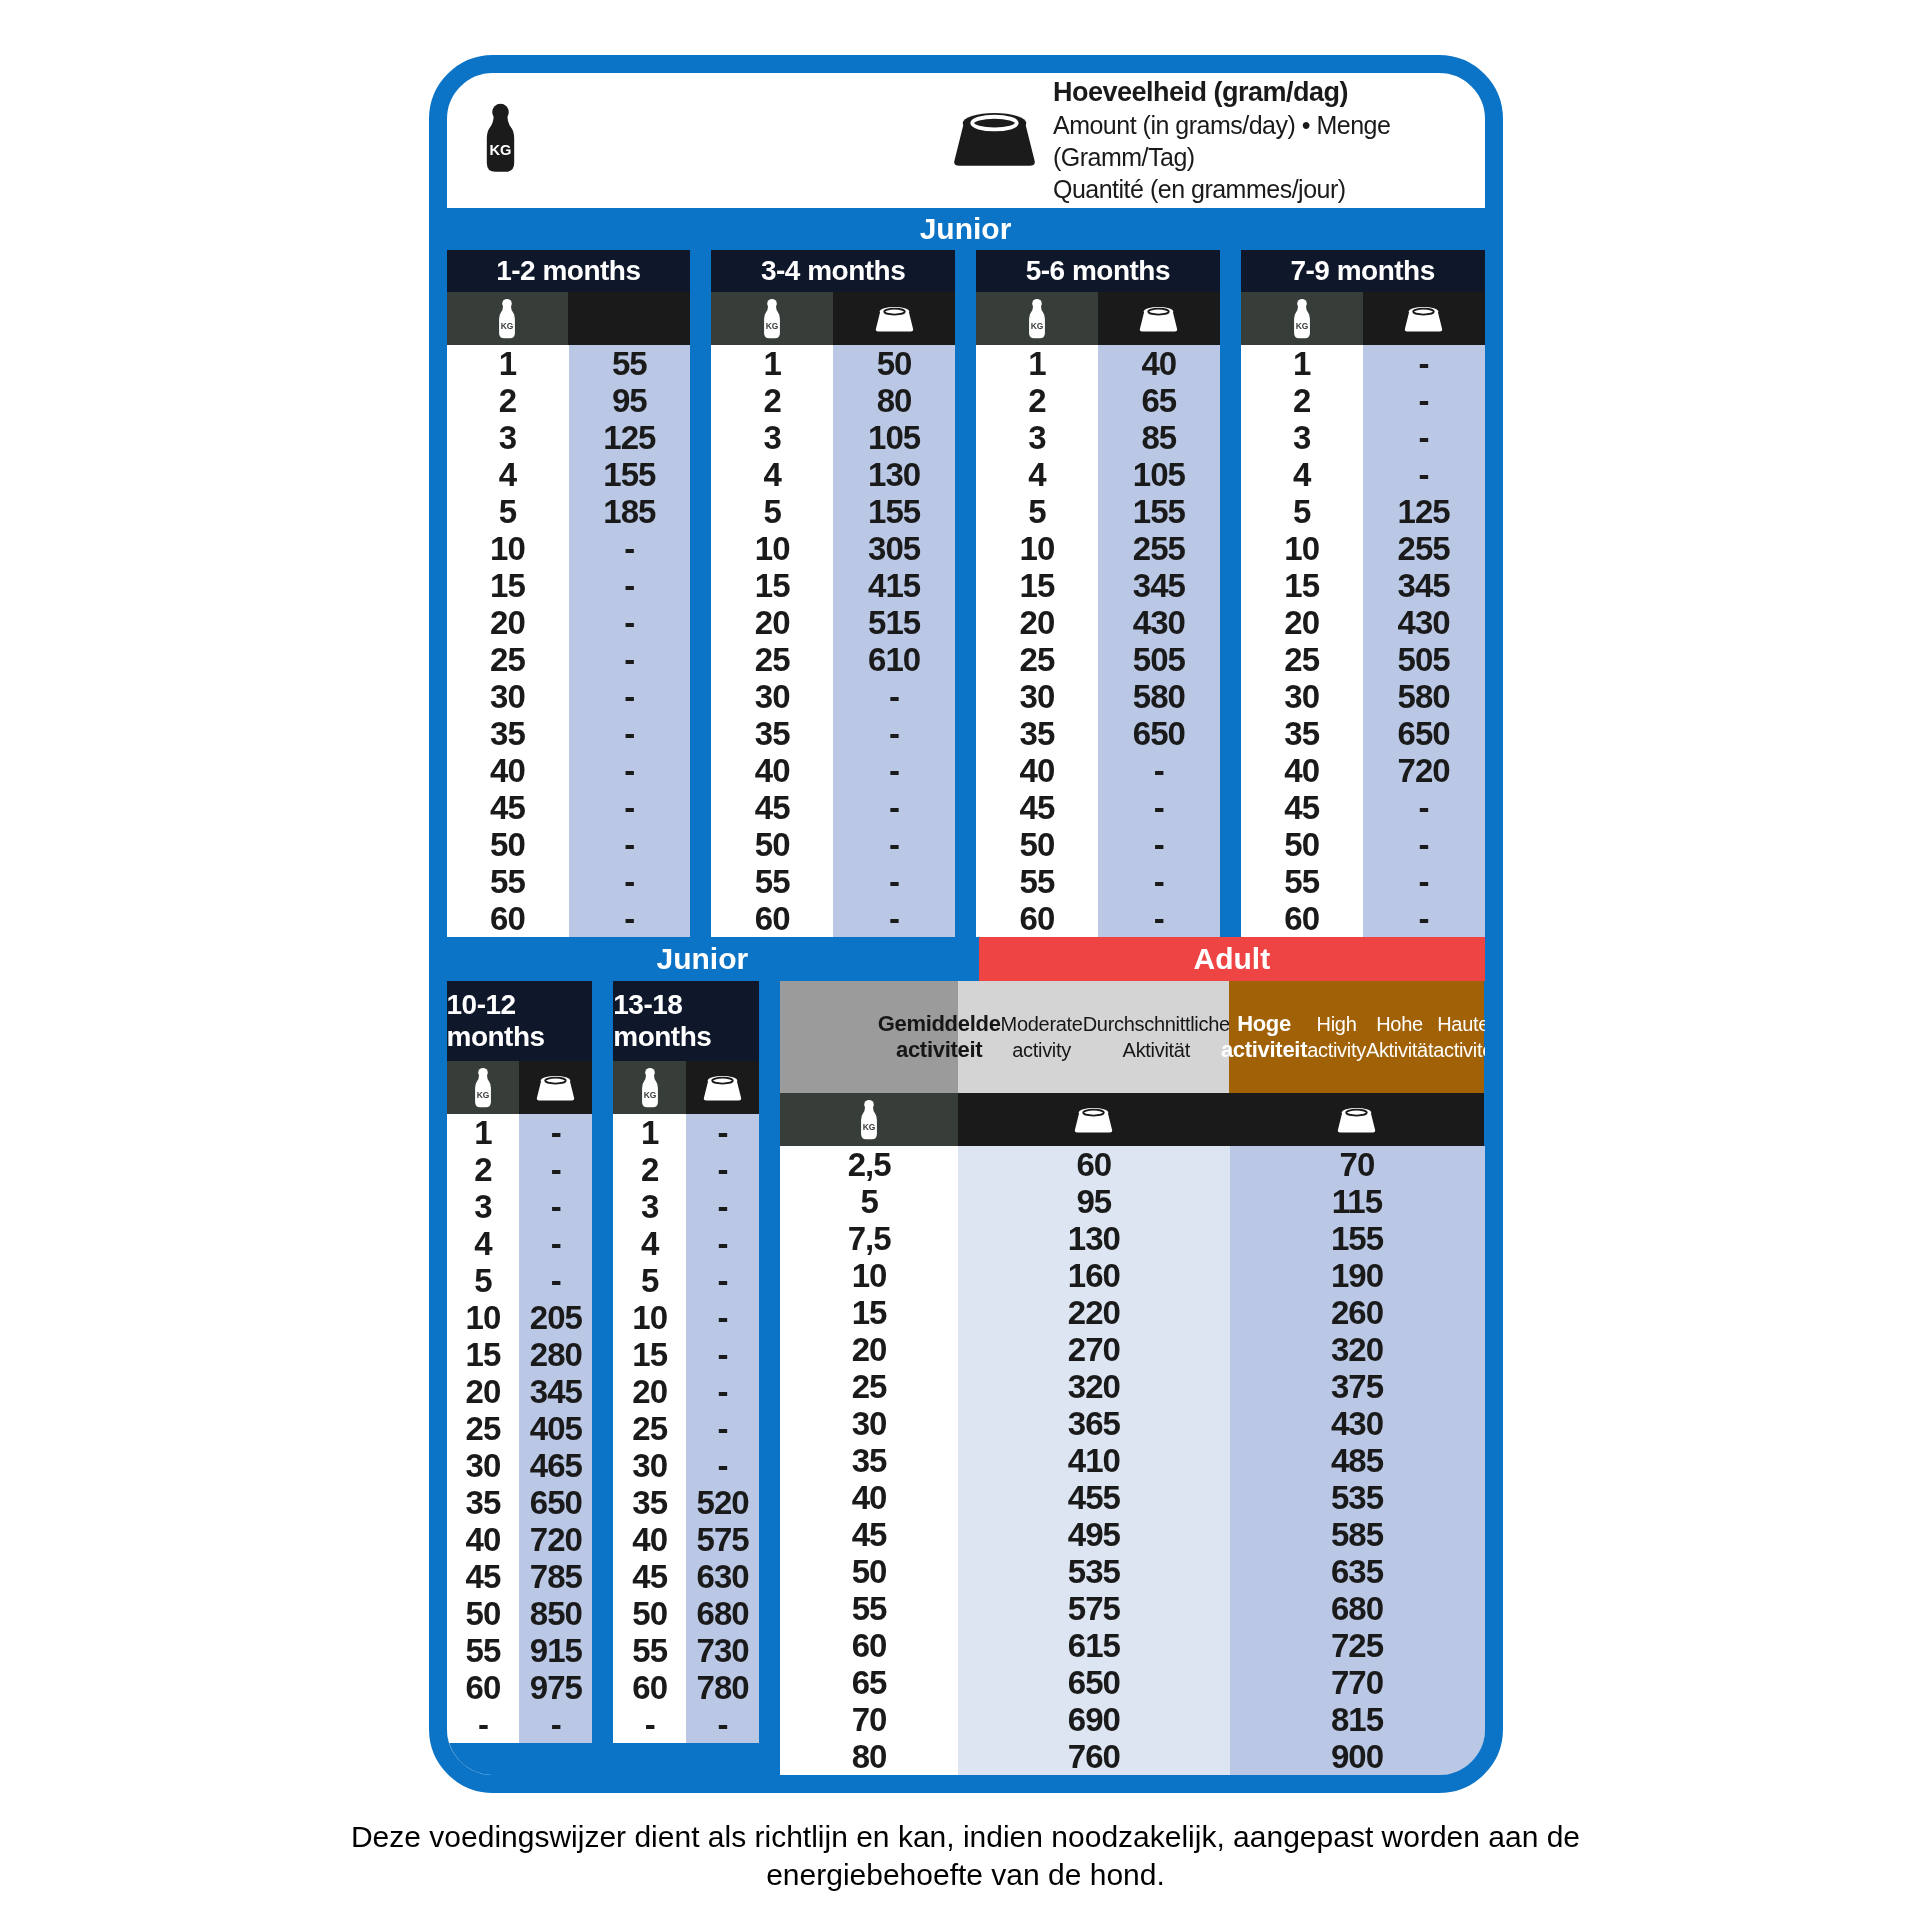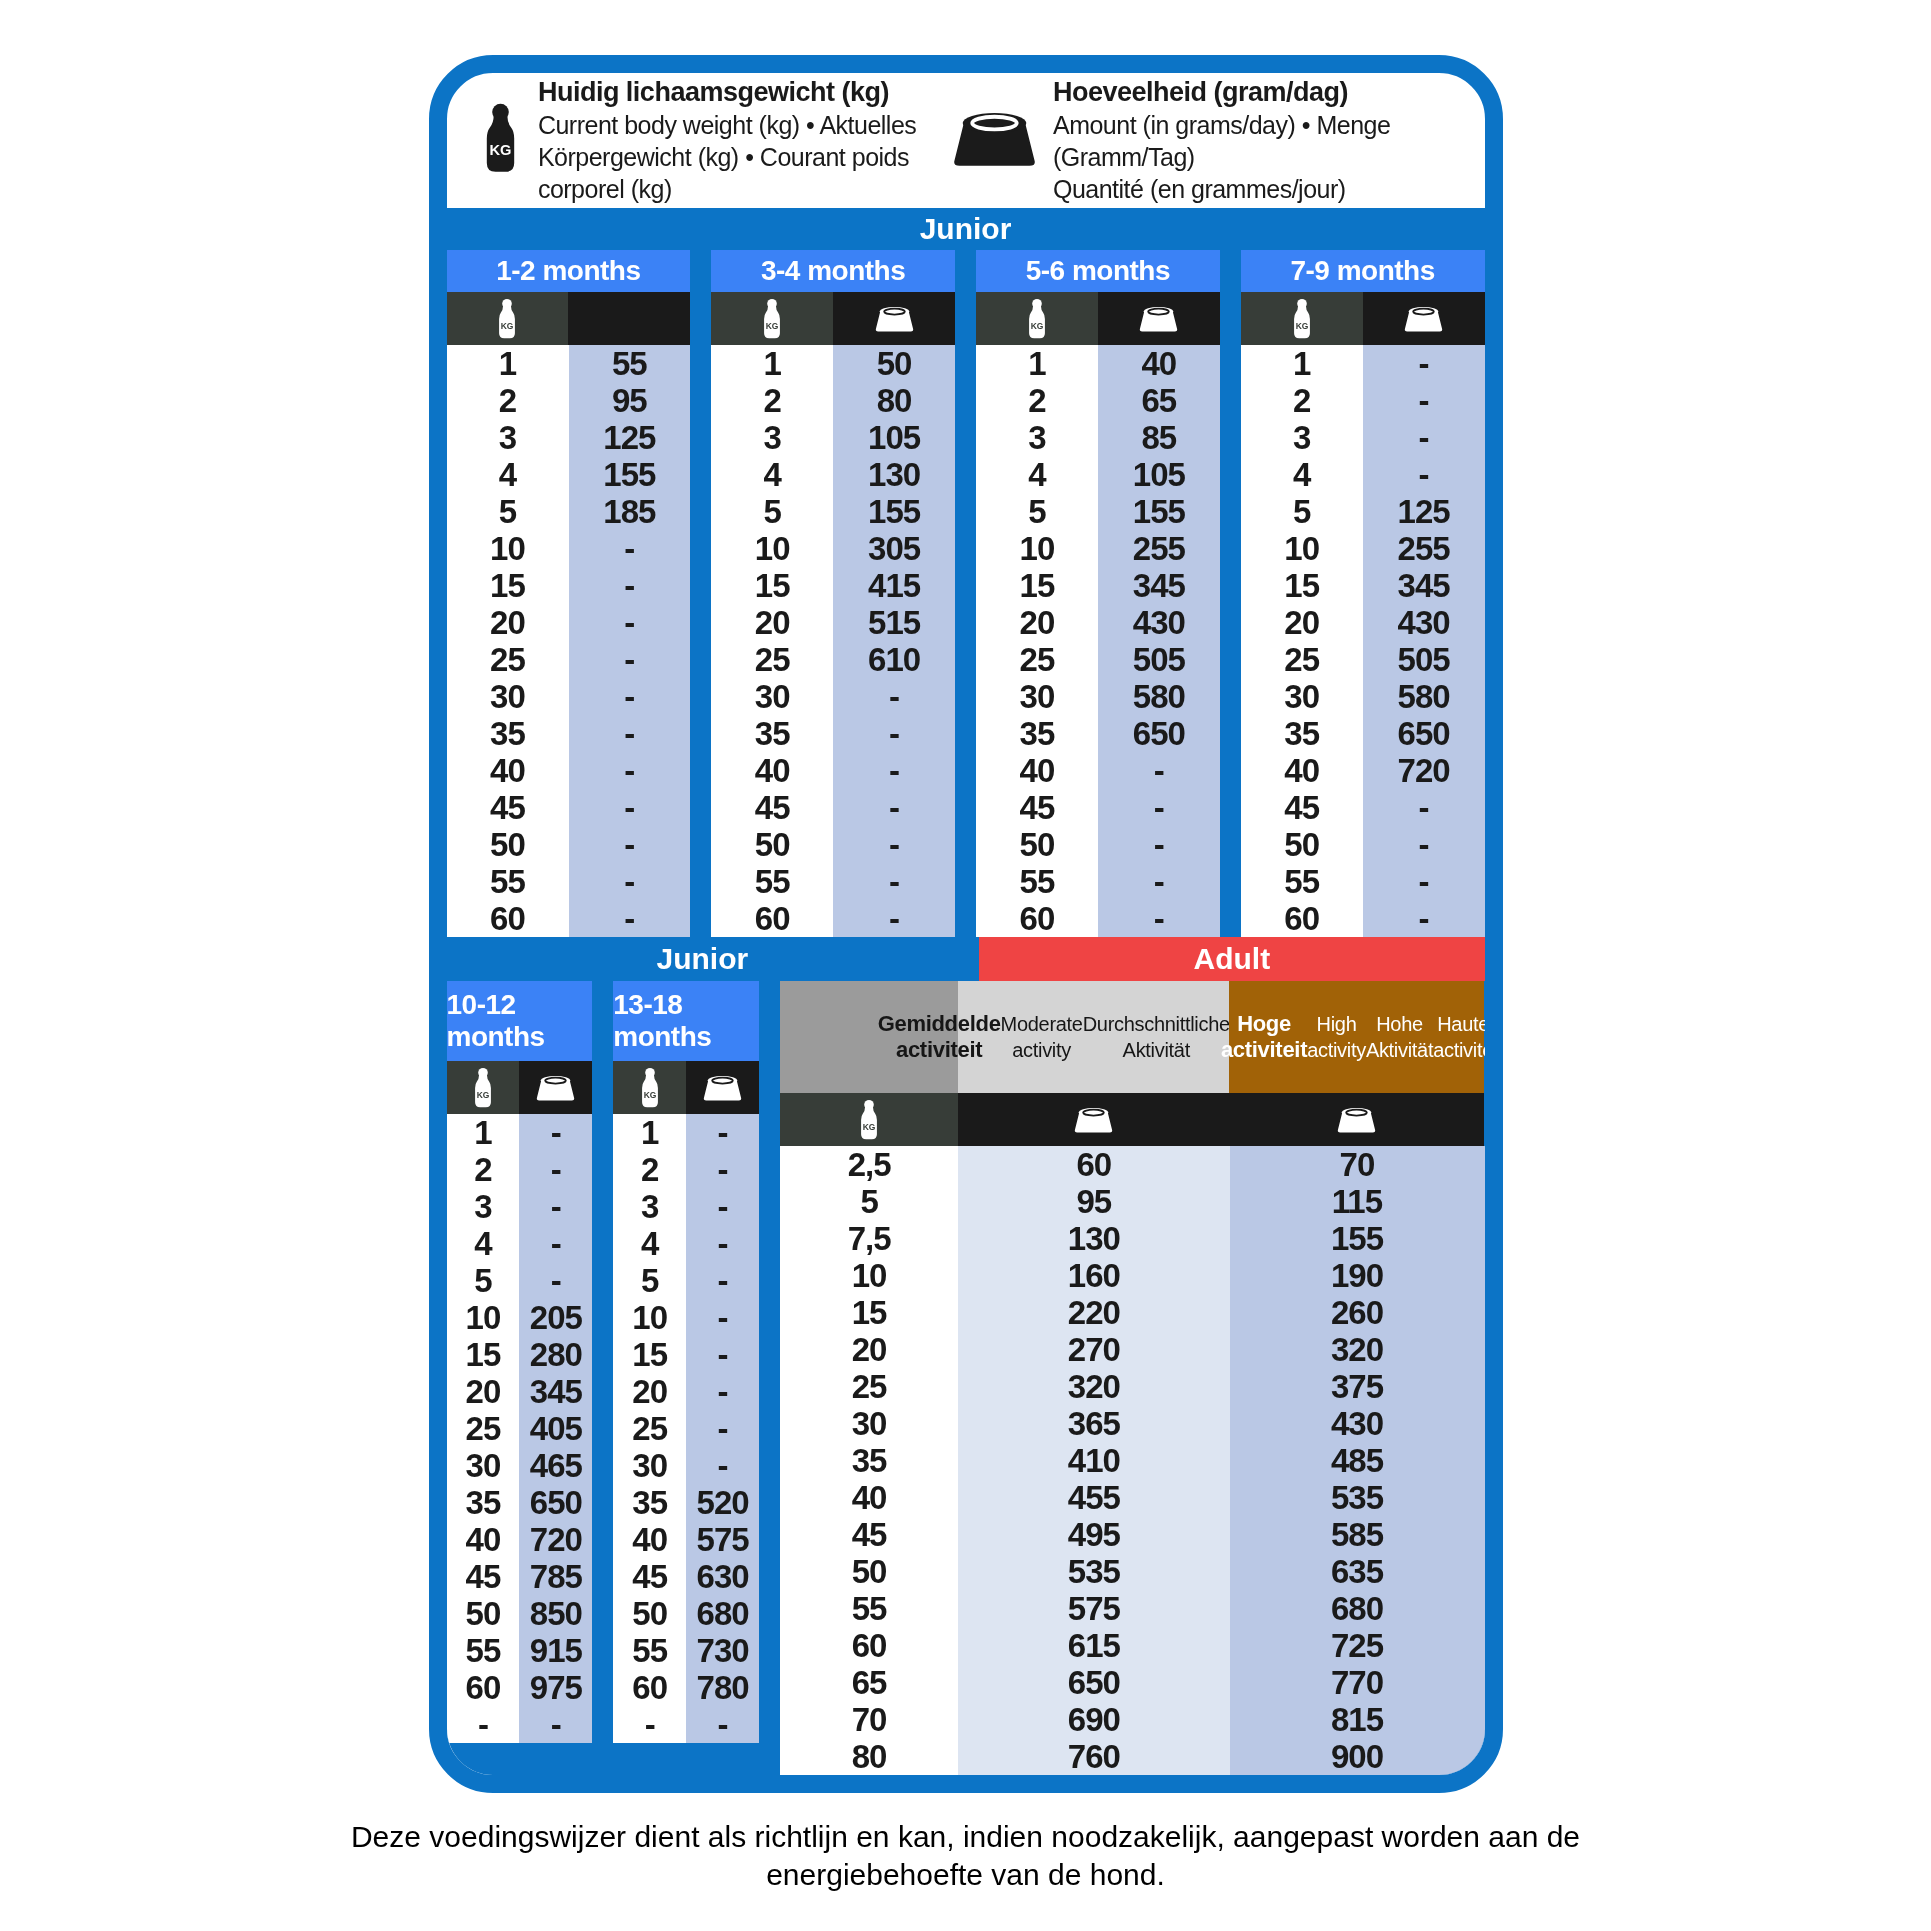--- a/index.html
+++ b/index.html
@@ -28,21 +28,21 @@
   .banner-row2 { display: grid; grid-template-columns: 1fr 1fr 2.06fr; column-gap: 21px;
     background: #0c74c6; height: 44px; }
   .banner-row2 .banner { height: 44px; }
   .banner-adult { background: #ef4444; }
 
   
   .grid1 { display: grid; grid-template-columns: repeat(4, 1fr); column-gap: 21px; background: #0c74c6; }
   .grid2 { display: grid; grid-template-columns: 1fr 1fr 2.06fr; column-gap: 21px; background: #0c74c6; }
   .col { display: flex; flex-direction: column; }
 
-  .col-header { height: 42px; background: #3b82f6; color: #fff; display: flex;
+  .col-header { height: 42px; background: #0f172a; color: #fff; display: flex;
     align-items: center; justify-content: center; font-size: 28px; font-weight: bold; letter-spacing: -0.5px; }
   .col-header.tall { height: 80px; }
 
   .icon-row { height: 53px; display: flex; }
   .kg-cell  { width: 50%; background: #373d38; display: flex; align-items: center; justify-content: center; }
   .bowl-cell{ width: 50%; background: #1a1a1a; display: flex; align-items: center; justify-content: center; }
 
   .rows { display: flex; flex-direction: column; }
   .rows-junior { background: linear-gradient(90deg, #ffffff 0 50%, #bac8e5 50% 100%); }
   .row { height: 37px; display: flex; }
@@ -76,25 +76,20 @@
 <div class="page">
   <div class="card">
 
     <div class="legend">
       <div class="legend-item first">
         <span id="legend-weight-icon"><svg width="45" height="71" viewBox="0 0 46 72">
     <circle cx="23" cy="9" r="8.5" fill="#1b1b1b"></circle>
     <path d="M16 13 Q16 20 12 25 Q9 29 9 36 L9 61 Q9 70 18 70 L28 70 Q37 70 37 61 L37 36 Q37 29 34 25 Q30 20 30 13 Z" fill="#1b1b1b"></path>
     <text x="23" y="53" text-anchor="middle" font-family="Liberation Sans, sans-serif" font-weight="bold" font-size="15" fill="#ffffff">KG</text>
   </svg></span>
-        <div class="legend-text">
-          <div class="lt1">Huidig lichaamsgewicht (kg)</div>
-          <div class="lt2">Current body weight (kg) • Aktuelles</div>
-          <div class="lt2">Körpergewicht (kg) • Courant poids corporel (kg)</div>
-        </div>
       </div>
       <div class="legend-item">
         <span id="legend-bowl-icon"><svg width="87" height="56" viewBox="0 0 66 44">
     <path d="M9 9 L57 9 L64.5 39 Q65.5 43 60.5 43 L5.5 43 Q0.5 43 1.5 39 Z" fill="#1b1b1b"></path>
     <ellipse cx="33" cy="9.5" rx="25" ry="8" fill="#1b1b1b"></ellipse>
     <ellipse cx="33" cy="9.5" rx="17.5" ry="5" fill="none" stroke="#ffffff" stroke-width="3"></ellipse>
   </svg></span>
         <div class="legend-text">
           <div class="lt1">Hoeveelheid (gram/dag)</div>
           <div class="lt2">Amount (in grams/day) • Menge (Gramm/Tag)</div>

